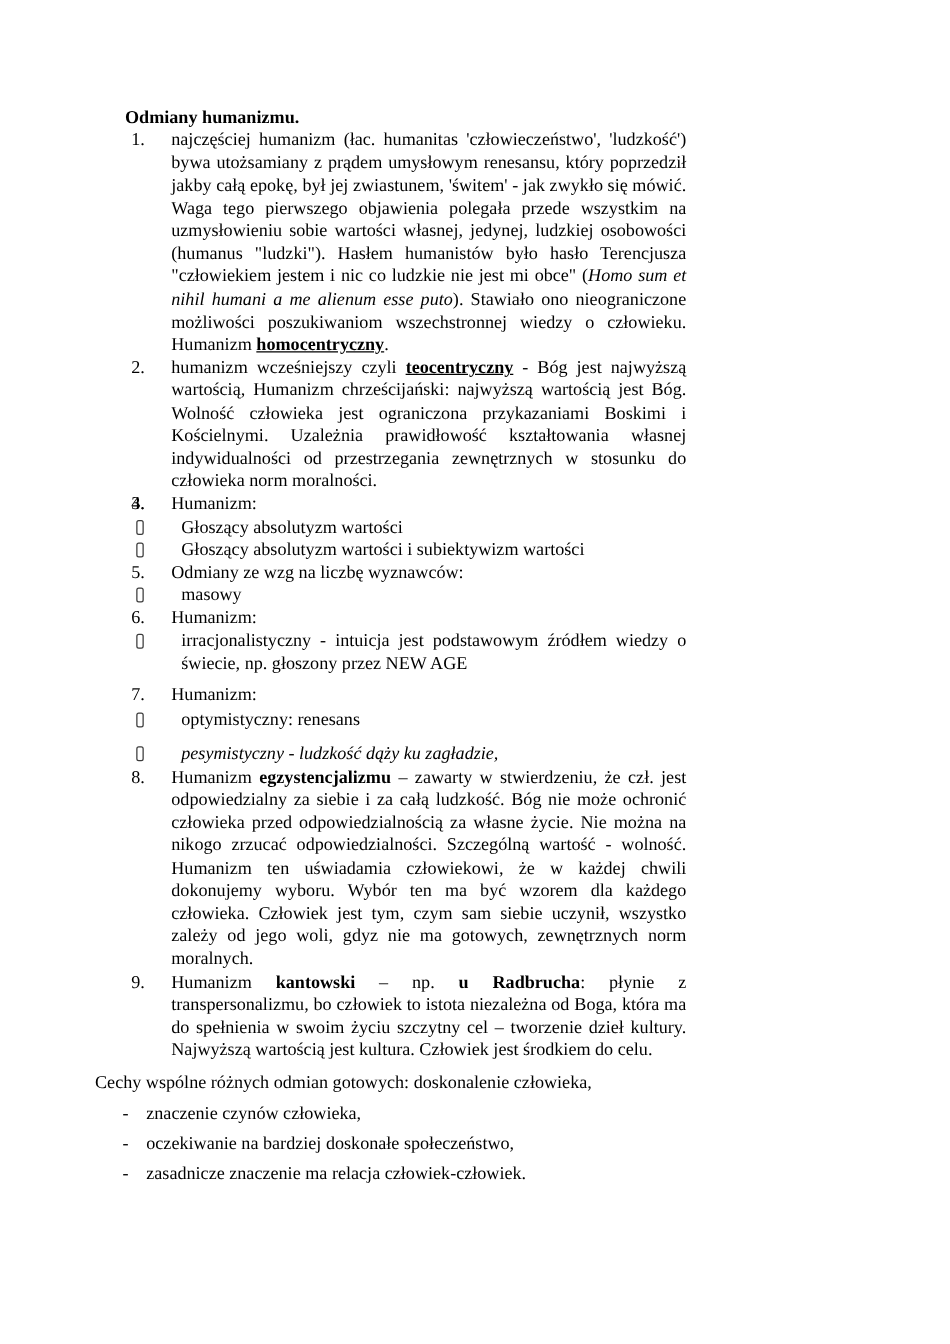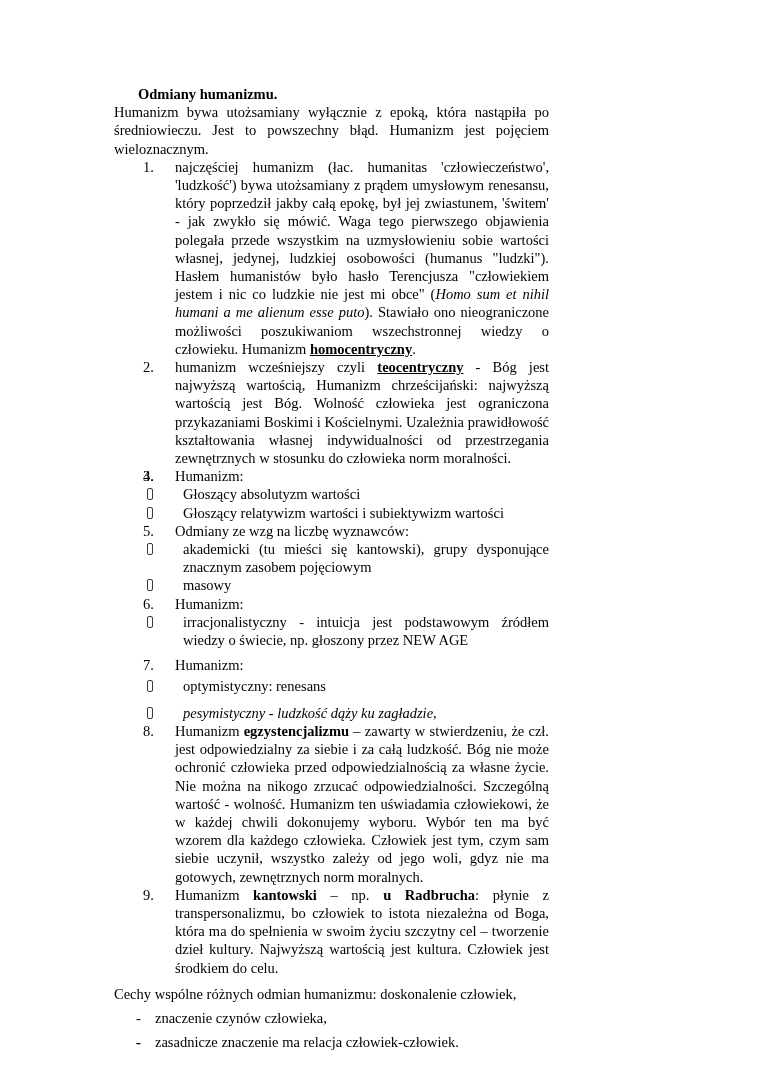--- a/index.html
+++ b/index.html
@@ -13,21 +13,21 @@
   body {
     font-family: "Liberation Serif", "DejaVu Serif", serif;
     font-size: 14.5px;
     line-height: 18.2px;
     color: #000000;
   }
   .page {
     box-sizing: border-box;
     width: 638px;
     height: 1075px;
-    padding: 85px 89px 0 114px;
+    padding: 85px 89px 0 76px;
   }
   .jtext { text-align: justify; margin: 0; }
   .doc-title {
     font-weight: bold;
     text-indent: 24px;
     margin: 0;
   }
   .num-row {
     position: relative;
     padding-left: 61px;
@@ -65,38 +65,36 @@
   }
   .st-bold { font-weight: bold; margin-top: 16px; }
   .st-italic { font-style: italic; }
   .st-underline { text-decoration: underline; font-weight: bold; }
 </style>
 </head>
 <body>
 
 <div class="page">
   <p class="doc-title">Odmiany humanizmu.</p>
-  <p class="jtext">Humanizm bywa utożsamiany wyłącznie z epoką, która nastąpiła po średniowieczu. Jest to powszechny błąd. Humanizm jest pojęciem wieloznacznym.</p>
   <div>
       <div class="num-row jtext"><span class="num">1.</span><span>najczęściej humanizm (łac. humanitas 'człowieczeństwo', 'ludzkość') bywa utożsamiany z prądem umysłowym renesansu, który poprzedził jakby całą epokę, był jej zwiastunem, 'świtem' - jak zwykło się mówić. Waga tego pierwszego objawienia polegała przede wszystkim na uzmysłowieniu sobie wartości własnej, jedynej, ludzkiej osobowości (humanus "ludzki"). Hasłem humanistów było hasło Terencjusza "człowiekiem jestem i nic co ludzkie nie jest mi obce" (</span><span class="st-italic">Homo sum et nihil humani a me alienum esse puto</span><span>). Stawiało ono nieograniczone możliwości poszukiwaniom wszechstronnej wiedzy o człowieku. Humanizm </span><span class="st-underline">homocentryczny</span><span>.</span></div>
       <div class="num-row jtext"><span class="num">2.</span><span>humanizm wcześniejszy czyli </span><span class="st-underline">teocentryczny</span><span> - Bóg jest najwyższą wartością, Humanizm chrześcijański: najwyższą wartością jest Bóg. Wolność człowieka jest ograniczona przykazaniami Boskimi i Kościelnymi. Uzależnia prawidłowość kształtowania własnej indywidualności od przestrzegania zewnętrznych w stosunku do człowieka norm moralności.</span></div>
       <div class="num-row jtext"><span class="num">3.</span></div>
       <div class="num-row jtext"><span class="num">4.</span><span>Humanizm:</span></div>
       <div class="sub-row jtext"><span class="bullet-box"></span><span>Głoszący absolutyzm wartości</span></div>
-      <div class="sub-row jtext"><span class="bullet-box"></span><span>Głoszący relatywizm wartości i subiektywizm wartości</span></div>
+      <div class="sub-row jtext"><span class="bullet-box"></span><span>Głoszący absolutyzm wartości i subiektywizm wartości</span></div>
       <div class="num-row jtext"><span class="num">5.</span><span>Odmiany ze wzg na liczbę wyznawców:</span></div>
-      <div class="sub-row jtext"><span class="bullet-box"></span><span>akademicki (tu mieści się kantowski), grupy dysponujące znacznym zasobem pojęciowym</span></div>
       <div class="sub-row jtext"><span class="bullet-box"></span><span>masowy</span></div>
       <div class="num-row jtext"><span class="num">6.</span><span>Humanizm:</span></div>
       <div class="sub-row jtext" style="margin-top: 0;"><span class="bullet-box"></span><span>irracjonalistyczny - intuicja jest podstawowym źródłem wiedzy o świecie, np. głoszony przez NEW AGE</span></div>
       <div class="num-row jtext" style="margin-top: 7px;"><span class="num">7.</span><span>Humanizm:</span></div>
       <div class="sub-row jtext" style="margin-top: 2px;"><span class="bullet-box"></span><span>optymistyczny: renesans</span></div>
       <div class="sub-row jtext" style="margin-top: 9px; font-style: italic;"><span class="bullet-box"></span><span>pesymistyczny - ludzkość dąży ku zagładzie,</span></div>
       <div class="num-row jtext"><span class="num">8.</span><span>Humanizm </span><span class="st-bold">egzystencjalizmu</span><span> – zawarty w stwierdzeniu, że czł. jest odpowiedzialny za siebie i za całą ludzkość. Bóg nie może ochronić człowieka przed odpowiedzialnością za własne życie. Nie można na nikogo zrzucać odpowiedzialności. Szczególną wartość - wolność. Humanizm ten uświadamia człowiekowi, że w każdej chwili dokonujemy wyboru. Wybór ten ma być wzorem dla każdego człowieka. Człowiek jest tym, czym sam siebie uczynił, wszystko zależy od jego woli, gdyz nie ma gotowych, zewnętrznych norm moralnych.</span></div>
       <div class="num-row jtext"><span class="num">9.</span><span>Humanizm </span><span class="st-bold">kantowski</span><span> – np. </span><span class="st-bold">u Radbrucha</span><span>: płynie z transpersonalizmu, bo człowiek to istota niezależna od Boga, która ma do spełnienia w swoim życiu szczytny cel – tworzenie dzieł kultury. Najwyższą wartością jest kultura. Człowiek jest środkiem do celu.</span></div>
     </div>
-  <p class="jtext features-intro">Cechy wspólne różnych odmian humanizmu: doskonalenie człowiek,</p>
+  <p class="jtext features-intro">Cechy wspólne różnych odmian gotowych: doskonalenie człowieka,</p>
   <div>
       <div class="dash-row jtext"><span class="dash">-</span><span>znaczenie czynów człowieka,</span></div>
-      <div class="dash-row jtext"><span class="dash">-</span></div>
+      <div class="dash-row jtext"><span class="dash">-</span><span>oczekiwanie na bardziej doskonałe społeczeństwo,</span></div>
       <div class="dash-row jtext"><span class="dash">-</span><span>zasadnicze znaczenie ma relacja człowiek-człowiek.</span></div>
     </div>
 </div>
 
 </body></html>

